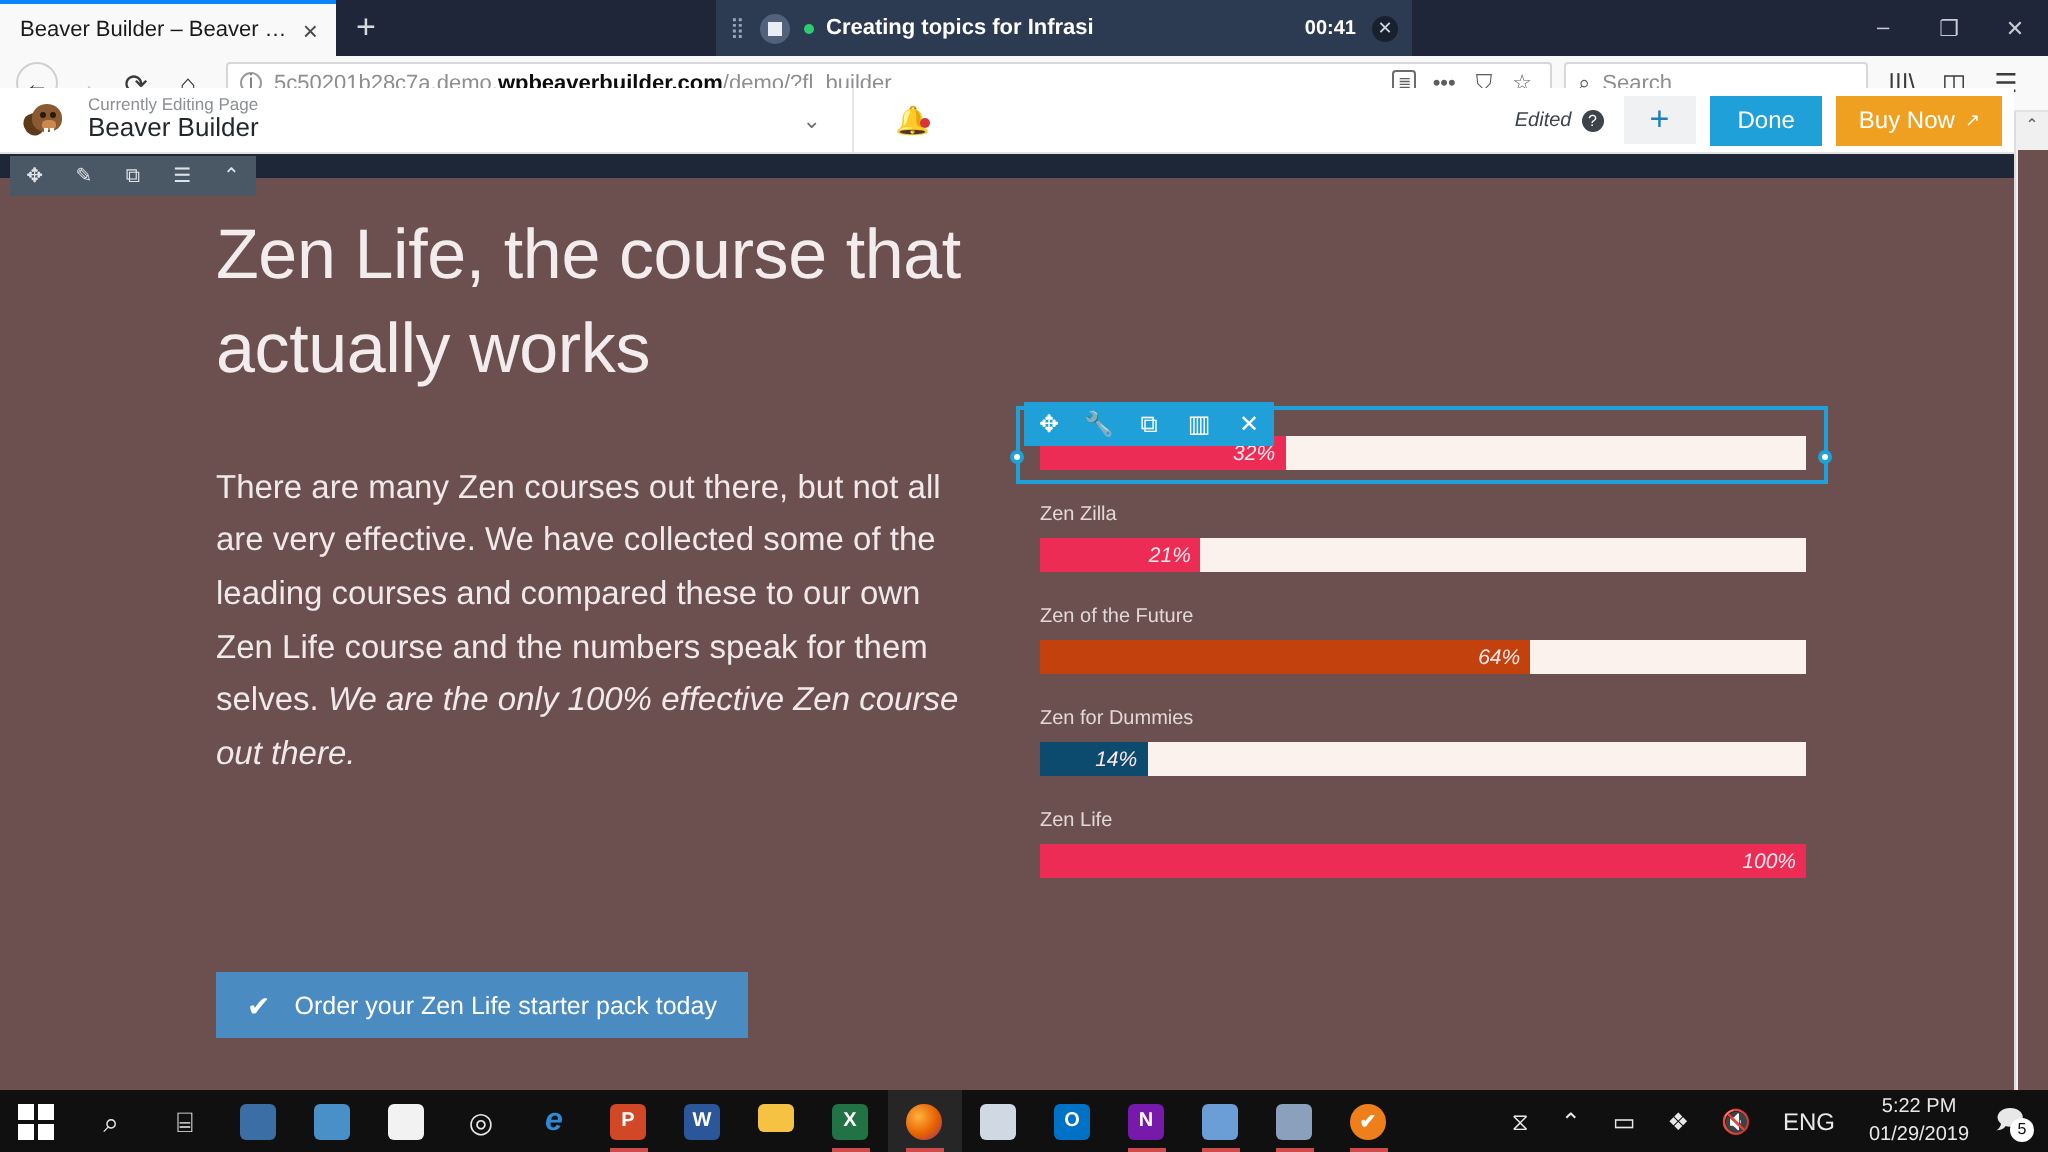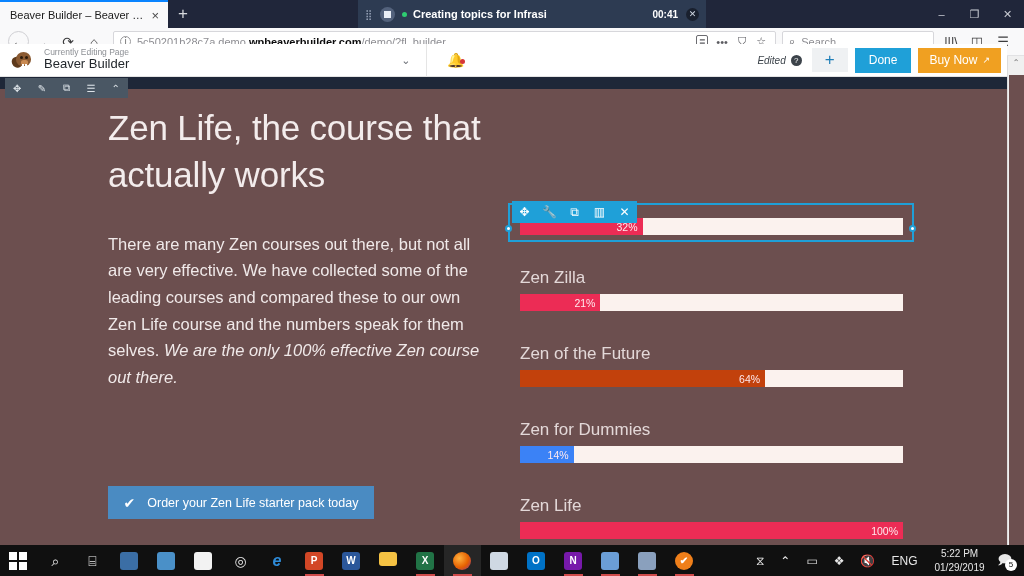--- a/index.html
+++ b/index.html
@@ -158,23 +158,23 @@
   p.body em { font-style: italic; }
   .cta {
     position: absolute; left: 108px; top: 486px; width: 266px; height: 33px;
     background: #4a8bc2; color: #fff; font-size: 12.5px;
     display: flex; align-items: center; justify-content: center;
   }
   .cta .chk { font-size: 14px; margin-right: 12px; }
 
   
   .bars { position: absolute; left: 520px; top: 218px; width: 383px; }
-  .bar-label { font-size: 17px; color: #e3d8d8; margin-bottom: 6px; }
+  .bar-label { font-size: 10px; color: #e3d8d8; margin-bottom: 6px; }
   .bar-track {
-    position: relative; width: 383px; height: 17px; background: #fbf2ee; margin-bottom: 33px;
+    position: relative; width: 383px; height: 17px; background: #fbf2ee; margin-bottom: 17px; font-style: italic;
   }
   .bar-fill {
     position: absolute; left: 0; top: 0; height: 17px; background: #ec2c55;
     display: flex; align-items: center; justify-content: flex-end;
   }
   .bar-pct { font-size: 10.5px; color: #ffe9ee; padding-right: 5px; }
 
   
   .sel-outline {
     position: absolute; left: 508px; top: 203px; width: 406px; height: 39px;
@@ -346,21 +346,21 @@
         </div>
       </div>
       <div class="bar-label">Zen of the Future</div>
       <div class="bar-track" style="background: rgb(251, 242, 238);">
         <div class="bar-fill" style="width: 64%; background: #c2410c;">
           <span class="bar-pct">64%</span>
         </div>
       </div>
       <div class="bar-label">Zen for Dummies</div>
       <div class="bar-track" style="background: rgb(251, 242, 238);">
-        <div class="bar-fill" style="width: 14%; background: #3b82f6;">
+        <div class="bar-fill" style="width: 14%; background: #0c4a6e;">
           <span class="bar-pct">14%</span>
         </div>
       </div>
       <div class="bar-label">Zen Life</div>
       <div class="bar-track" style="background: rgb(251, 242, 238);">
         <div class="bar-fill" style="width: 100%; background: rgb(236, 44, 85);">
           <span class="bar-pct">100%</span>
         </div>
       </div>
     </div>

